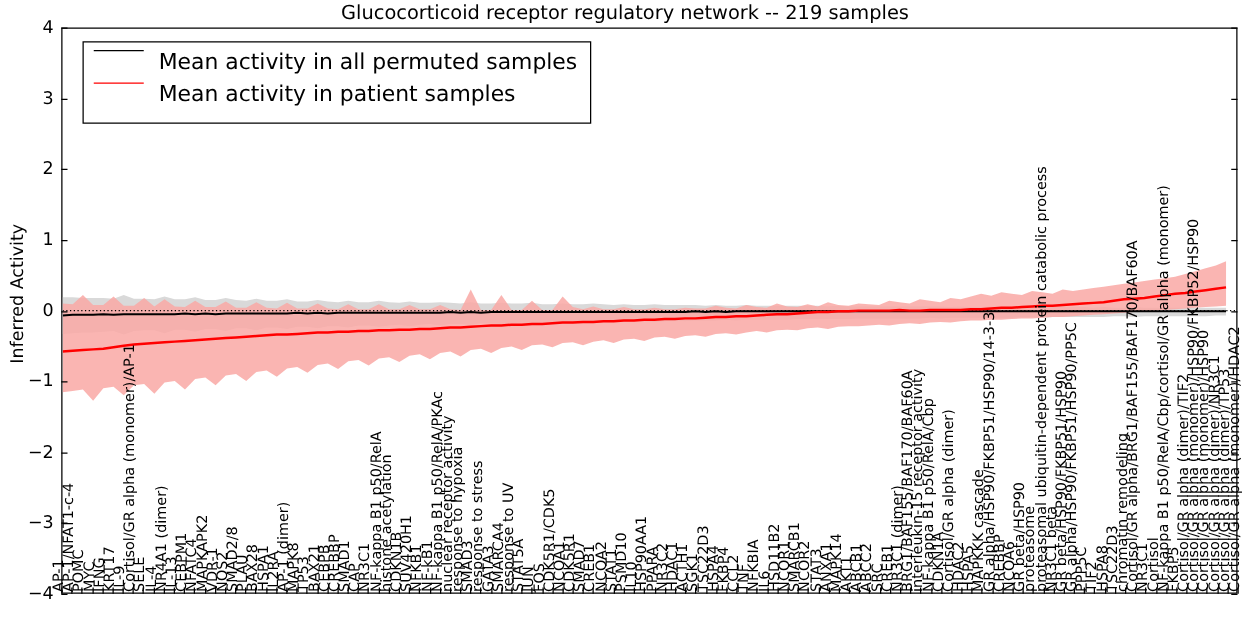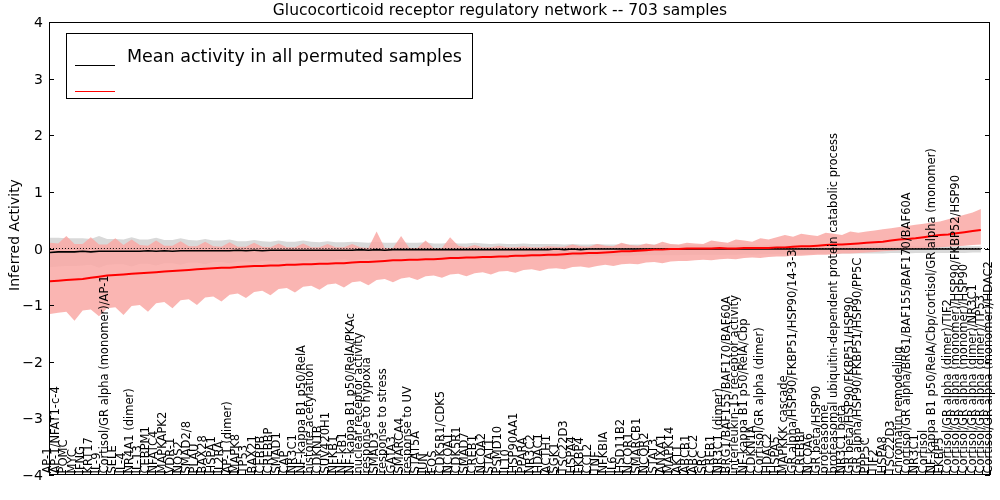--- a/index.html
+++ b/index.html
@@ -21,38 +21,38 @@
   .ytick{position:absolute;right:1004px;width:40px;text-align:right;
          font-size:14px;color:#000;line-height:14px;}
   .ytickmark{position:absolute;left:0;width:5px;height:0;border-top:1.2px solid #000;}
 
   #xlabel{position:absolute;left:0;top:479px;width:1000px;text-align:center;
           font-size:14px;color:#000;}
 
   
   #legend{position:absolute;left:16px;top:10px;background:#fff;border:1.2px solid #000;
           padding:6px 10px 6px 8px;box-sizing:border-box;}
-  .legrow{display:flex;align-items:flex-end;height:26px;}
+  .legrow{display:flex;align-items:flex-start;height:26px;}
   .legline{display:inline-block;width:40px;height:0;border-top:1.6px solid #000;margin-right:12px;}
   .legline.red{border-top-color:#ff0000;}
   .legtxt{font-size:17.5px;color:#000;white-space:nowrap;}
 
   
   #xticks{position:absolute;left:49px;top:22px;width:941px;height:453px;pointer-events:none;}
   .xt{position:absolute;bottom:2px;transform-origin:left bottom;
       transform:rotate(-90deg);white-space:nowrap;font-size:11.5px;color:#000;
       line-height:11.5px;}
   .xtm{position:absolute;bottom:0;width:0;height:5px;border-left:1.1px solid #000;}
 </style>
 </head>
 <body>
 
 <div id="fig">
 
-  <div id="title">Glucocorticoid receptor regulatory network -- 703 samples</div>
+  <div id="title">Glucocorticoid receptor regulatory network -- 219 samples</div>
 
   <div id="plotbox">
     <svg id="svgwrap" viewBox="0 0 941 453" preserveAspectRatio="none">
       <g>
         <path id="permBand" fill="#d9d9d9" stroke="none" d="M0.00 215.74 L8.18 215.74 L16.37 216.31 L24.55 216.31 L32.73 216.31 L40.91 216.87 L49.10 214.04 L57.28 216.87 L65.46 216.87 L73.64 217.44 L81.83 215.17 L90.01 217.44 L98.19 217.44 L106.37 215.74 L114.56 218.01 L122.74 218.01 L130.92 216.31 L139.10 218.01 L147.29 218.57 L155.47 216.87 L163.65 218.57 L171.83 218.57 L180.02 217.44 L188.20 219.14 L196.38 219.14 L204.57 218.01 L212.75 219.14 L220.93 219.70 L229.11 218.57 L237.30 219.70 L245.48 219.70 L253.66 218.57 L261.84 219.70 L270.03 220.27 L278.21 219.14 L286.39 220.27 L294.57 220.27 L302.76 219.70 L310.94 220.27 L319.12 220.84 L327.30 219.70 L335.49 220.84 L343.67 220.84 L351.85 220.27 L360.03 220.84 L368.22 220.84 L376.40 220.27 L384.58 221.40 L392.77 221.40 L400.95 220.84 L409.13 221.40 L417.31 221.40 L425.50 220.84 L433.68 221.40 L441.86 221.97 L450.04 221.40 L458.23 221.97 L466.41 221.97 L474.59 221.40 L482.77 221.97 L490.96 221.97 L499.14 221.97 L507.32 221.97 L515.50 222.54 L523.69 221.97 L531.87 222.54 L540.05 222.54 L548.23 221.97 L556.42 222.54 L564.60 222.54 L572.78 222.54 L580.97 222.54 L589.15 222.54 L597.33 222.54 L605.51 222.54 L613.70 223.10 L621.88 222.54 L630.06 223.10 L638.24 223.10 L646.43 223.10 L654.61 223.10 L662.79 223.10 L670.97 223.10 L679.16 223.10 L687.34 223.10 L695.52 223.10 L703.70 223.10 L711.89 223.67 L720.07 223.10 L728.25 223.67 L736.43 223.67 L744.62 223.10 L752.80 223.67 L760.98 223.67 L769.17 223.67 L777.35 223.67 L785.53 223.67 L793.71 223.67 L801.90 223.67 L810.08 223.67 L818.26 223.67 L826.44 224.23 L834.63 223.67 L842.81 224.23 L850.99 224.23 L859.17 223.67 L867.36 224.23 L875.54 224.23 L883.72 224.23 L891.90 224.23 L900.09 224.23 L908.27 224.23 L916.45 224.23 L924.63 224.23 L932.82 224.23 L932.82 230.46 L924.63 230.46 L916.45 231.03 L908.27 231.03 L900.09 231.03 L891.90 231.03 L883.72 231.03 L875.54 231.03 L867.36 231.03 L859.17 231.60 L850.99 231.03 L842.81 231.03 L834.63 231.60 L826.44 231.60 L818.26 231.60 L810.08 231.60 L801.90 231.60 L793.71 231.60 L785.53 232.16 L777.35 231.60 L769.17 231.60 L760.98 232.16 L752.80 232.16 L744.62 232.16 L736.43 232.16 L728.25 232.16 L720.07 232.16 L711.89 232.16 L703.70 232.73 L695.52 232.16 L687.34 232.73 L679.16 232.73 L670.97 232.73 L662.79 232.73 L654.61 232.73 L646.43 232.73 L638.24 232.73 L630.06 233.30 L621.88 233.30 L613.70 233.30 L605.51 233.30 L597.33 233.30 L589.15 233.30 L580.97 233.86 L572.78 233.86 L564.60 233.86 L556.42 233.86 L548.23 233.86 L540.05 234.43 L531.87 233.86 L523.69 234.43 L515.50 234.43 L507.32 234.43 L499.14 234.99 L490.96 234.43 L482.77 234.99 L474.59 235.56 L466.41 234.99 L458.23 234.99 L450.04 235.56 L441.86 234.99 L433.68 235.56 L425.50 236.13 L417.31 235.56 L409.13 235.56 L400.95 236.13 L392.77 236.13 L384.58 236.13 L376.40 236.69 L368.22 236.13 L360.03 236.69 L351.85 237.26 L343.67 236.69 L335.49 236.69 L327.30 237.83 L319.12 237.26 L310.94 237.26 L302.76 238.39 L294.57 237.26 L286.39 237.83 L278.21 238.96 L270.03 237.83 L261.84 238.39 L253.66 239.52 L245.48 238.39 L237.30 238.39 L229.11 240.09 L220.93 238.96 L212.75 238.96 L204.57 240.66 L196.38 239.52 L188.20 239.52 L180.02 241.22 L171.83 240.09 L163.65 240.09 L155.47 242.36 L147.29 240.66 L139.10 240.66 L130.92 242.92 L122.74 241.22 L114.56 241.22 L106.37 243.49 L98.19 241.79 L90.01 241.79 L81.83 244.62 L73.64 242.36 L65.46 242.36 L57.28 242.92 L49.10 245.75 L40.91 242.92 L32.73 243.49 L24.55 244.05 L16.37 244.05 L8.18 244.62 L0.00 245.19 Z"></path>
       </g>
       <g>
         <path id="patBand" fill="#f9a8a4" fill-opacity="0.85" stroke="none" d="M0.00 220.84 L8.18 221.40 L16.37 214.04 L24.55 221.97 L32.73 221.97 L40.91 215.17 L49.10 222.54 L57.28 222.54 L65.46 216.31 L73.64 223.10 L81.83 217.44 L90.01 223.10 L98.19 223.67 L106.37 218.57 L114.56 223.67 L122.74 223.67 L130.92 219.14 L139.10 224.23 L147.29 224.23 L155.47 219.70 L163.65 224.23 L171.83 224.80 L180.02 220.27 L188.20 224.80 L196.38 224.80 L204.57 220.84 L212.75 224.80 L220.93 225.37 L229.11 221.40 L237.30 225.37 L245.48 225.37 L253.66 221.40 L261.84 225.37 L270.03 225.37 L278.21 221.97 L286.39 225.37 L294.57 225.37 L302.76 221.97 L310.94 225.37 L319.12 225.93 L327.30 209.51 L335.49 225.93 L343.67 225.93 L351.85 214.04 L360.03 225.93 L368.22 225.93 L376.40 218.57 L384.58 225.93 L392.77 225.93 L400.95 215.17 L409.13 223.67 L417.31 225.37 L425.50 223.10 L433.68 225.37 L441.86 225.37 L450.04 223.67 L458.23 225.37 L466.41 225.37 L474.59 224.23 L482.77 225.37 L490.96 225.37 L499.14 224.23 L507.32 224.80 L515.50 224.80 L523.69 222.54 L531.87 224.23 L540.05 224.80 L548.23 221.97 L556.42 223.67 L564.60 224.23 L572.78 220.84 L580.97 223.10 L589.15 223.67 L597.33 221.40 L605.51 223.10 L613.70 219.70 L621.88 221.97 L630.06 222.54 L638.24 220.84 L646.43 221.40 L654.61 221.97 L662.79 218.57 L670.97 219.70 L679.16 220.84 L687.34 217.44 L695.52 218.57 L703.70 219.70 L711.89 216.31 L720.07 217.44 L728.25 215.17 L736.43 212.91 L744.62 214.61 L752.80 211.78 L760.98 212.91 L769.17 214.04 L777.35 210.64 L785.53 211.78 L793.71 212.91 L801.90 209.51 L810.08 210.64 L818.26 209.51 L826.44 208.38 L834.63 207.25 L842.81 206.11 L850.99 204.98 L859.17 203.85 L867.36 202.72 L875.54 201.58 L883.72 200.45 L891.90 199.32 L900.09 197.06 L908.27 194.79 L916.45 192.53 L924.63 190.26 L932.82 186.86 L932.82 222.54 L924.63 223.10 L916.45 223.67 L908.27 224.23 L900.09 224.80 L891.90 225.37 L883.72 225.93 L875.54 226.50 L867.36 227.07 L859.17 227.63 L850.99 228.20 L842.81 228.77 L834.63 229.33 L826.44 229.90 L818.26 230.46 L810.08 231.03 L801.90 231.60 L793.71 231.60 L785.53 232.16 L777.35 232.73 L769.17 232.73 L760.98 233.30 L752.80 233.86 L744.62 233.86 L736.43 234.43 L728.25 234.43 L720.07 234.99 L711.89 236.13 L703.70 235.56 L695.52 236.13 L687.34 237.26 L679.16 236.69 L670.97 237.26 L662.79 238.39 L654.61 237.83 L646.43 238.39 L638.24 238.96 L630.06 238.96 L621.88 239.52 L613.70 241.22 L605.51 240.09 L597.33 240.66 L589.15 242.36 L580.97 241.79 L572.78 242.36 L564.60 244.05 L556.42 242.92 L548.23 244.05 L540.05 245.75 L531.87 244.62 L523.69 245.19 L515.50 247.45 L507.32 246.32 L499.14 246.88 L490.96 249.15 L482.77 247.45 L474.59 248.02 L466.41 250.85 L458.23 249.15 L450.04 249.72 L441.86 252.55 L433.68 250.28 L425.50 251.41 L417.31 254.25 L409.13 251.98 L400.95 252.55 L392.77 255.94 L384.58 253.68 L376.40 254.25 L368.22 258.21 L360.03 255.38 L351.85 256.51 L343.67 260.48 L335.49 257.08 L327.30 258.21 L319.12 263.31 L310.94 259.34 L302.76 260.48 L294.57 265.57 L286.39 261.61 L278.21 262.74 L270.03 267.84 L261.84 263.87 L253.66 265.00 L245.48 270.67 L237.30 266.14 L229.11 267.27 L220.93 273.50 L212.75 268.97 L204.57 270.10 L196.38 276.33 L188.20 271.80 L180.02 272.93 L171.83 279.73 L163.65 274.63 L155.47 275.76 L147.29 283.13 L139.10 277.46 L130.92 278.60 L122.74 286.52 L114.56 280.29 L106.37 281.43 L98.19 289.92 L90.01 283.13 L81.83 284.26 L73.64 293.32 L65.46 285.39 L57.28 286.52 L49.10 294.45 L40.91 287.65 L32.73 288.79 L24.55 298.98 L16.37 289.92 L8.18 291.05 L0.00 292.19 Z"></path>
       </g>
       <path id="zeroLine" stroke="#000" stroke-width="1" stroke-dasharray="1,2" fill="none" d="M0 226.50 L941 226.50"></path>
@@ -60,20 +60,21 @@
       <path id="patLine" stroke="#ff0000" stroke-width="2" fill="none" d="M0.00 259.34 L8.18 258.78 L16.37 258.21 L24.55 257.64 L32.73 257.08 L40.91 255.94 L49.10 254.81 L57.28 253.68 L65.46 253.11 L73.64 252.55 L81.83 251.98 L90.01 251.41 L98.19 250.85 L106.37 250.28 L114.56 249.72 L122.74 249.15 L130.92 248.58 L139.10 248.02 L147.29 247.45 L155.47 246.88 L163.65 246.32 L171.83 245.75 L180.02 245.75 L188.20 245.19 L196.38 244.62 L204.57 244.05 L212.75 244.05 L220.93 243.49 L229.11 243.49 L237.30 242.92 L245.48 242.92 L253.66 242.36 L261.84 242.36 L270.03 241.79 L278.21 241.79 L286.39 241.22 L294.57 241.22 L302.76 240.66 L310.94 240.09 L319.12 240.09 L327.30 239.52 L335.49 238.96 L343.67 238.39 L351.85 238.39 L360.03 237.83 L368.22 237.83 L376.40 237.26 L384.58 237.26 L392.77 236.69 L400.95 236.13 L409.13 236.13 L417.31 235.56 L425.50 235.56 L433.68 234.99 L441.86 234.99 L450.04 234.43 L458.23 234.43 L466.41 233.86 L474.59 233.86 L482.77 233.30 L490.96 233.30 L499.14 232.73 L507.32 232.73 L515.50 232.16 L523.69 231.60 L531.87 231.60 L540.05 231.03 L548.23 231.03 L556.42 230.46 L564.60 229.90 L572.78 229.33 L580.97 229.33 L589.15 228.77 L597.33 228.20 L605.51 227.63 L613.70 227.63 L621.88 227.07 L630.06 227.07 L638.24 226.50 L646.43 226.50 L654.61 226.50 L662.79 226.50 L670.97 225.93 L679.16 226.50 L687.34 226.50 L695.52 225.93 L703.70 225.93 L711.89 225.93 L720.07 225.93 L728.25 225.37 L736.43 225.37 L744.62 224.80 L752.80 224.23 L760.98 224.23 L769.17 223.67 L777.35 223.10 L785.53 222.54 L793.71 222.54 L801.90 221.97 L810.08 221.40 L818.26 220.84 L826.44 220.27 L834.63 219.70 L842.81 218.57 L850.99 217.44 L859.17 216.87 L867.36 216.31 L875.54 215.17 L883.72 214.04 L891.90 212.91 L900.09 212.34 L908.27 211.21 L916.45 210.08 L924.63 208.95 L932.82 207.81"></path>
     </svg>
 
     <div id="legend">
       <div class="legrow">
         <span class="legline"></span>
         <span class="legtxt">Mean activity in all permuted samples</span>
       </div>
       <div class="legrow">
         <span class="legline red"></span>
+        <span class="legtxt">Mean activity in patient samples</span>
       </div>
     </div>
   </div>
 
   <div id="yticklayer"></div>
   <div id="ylabelwrap">
     <div id="ylabel">Inferred Activity</div>
   </div>
 
   <div id="xticks">

